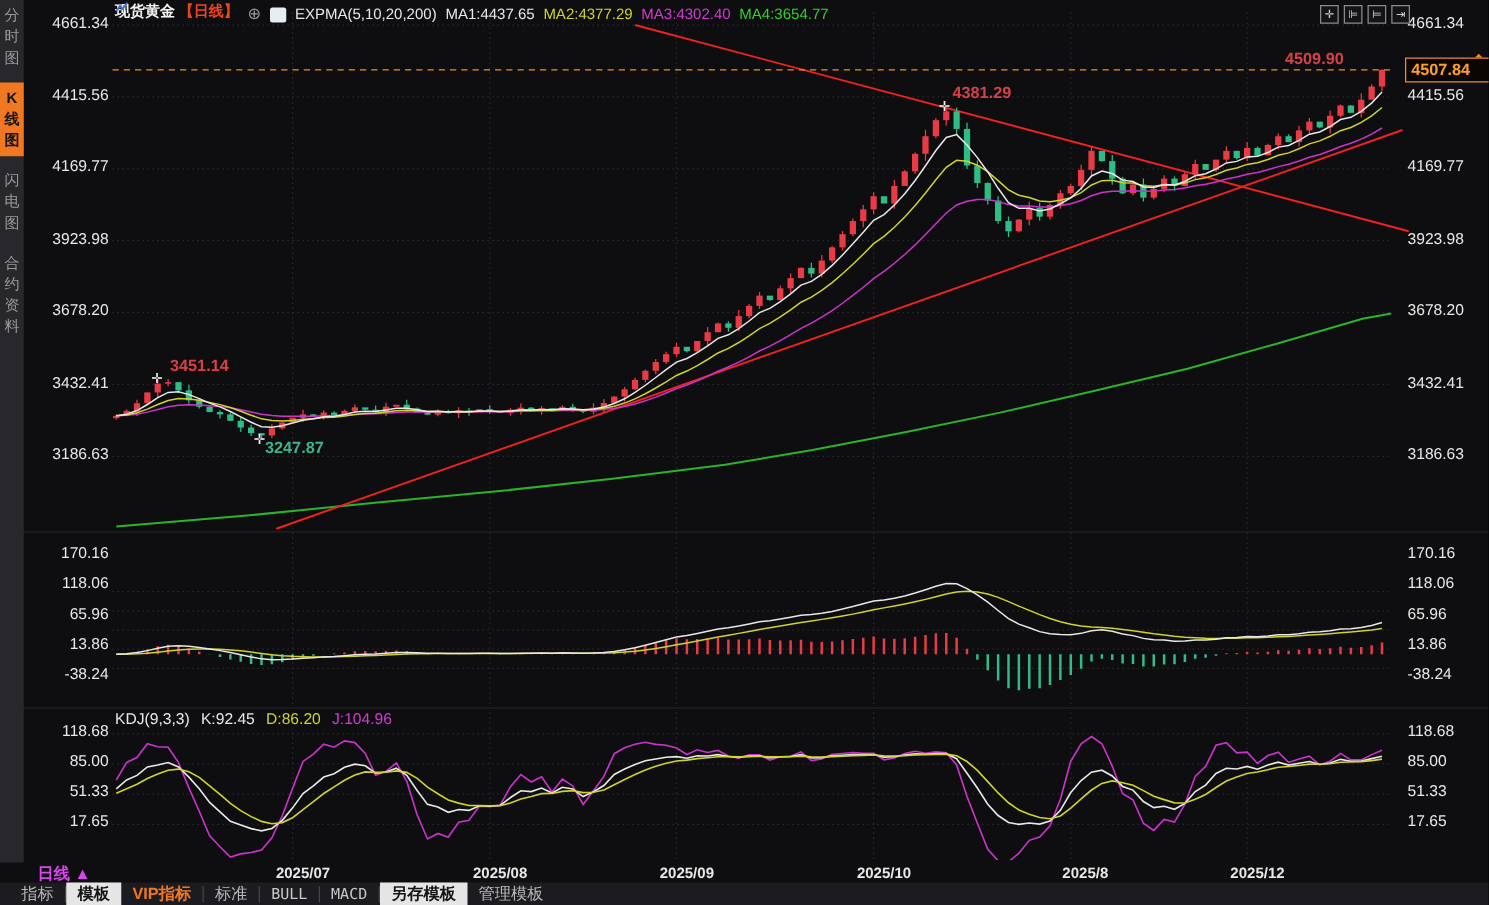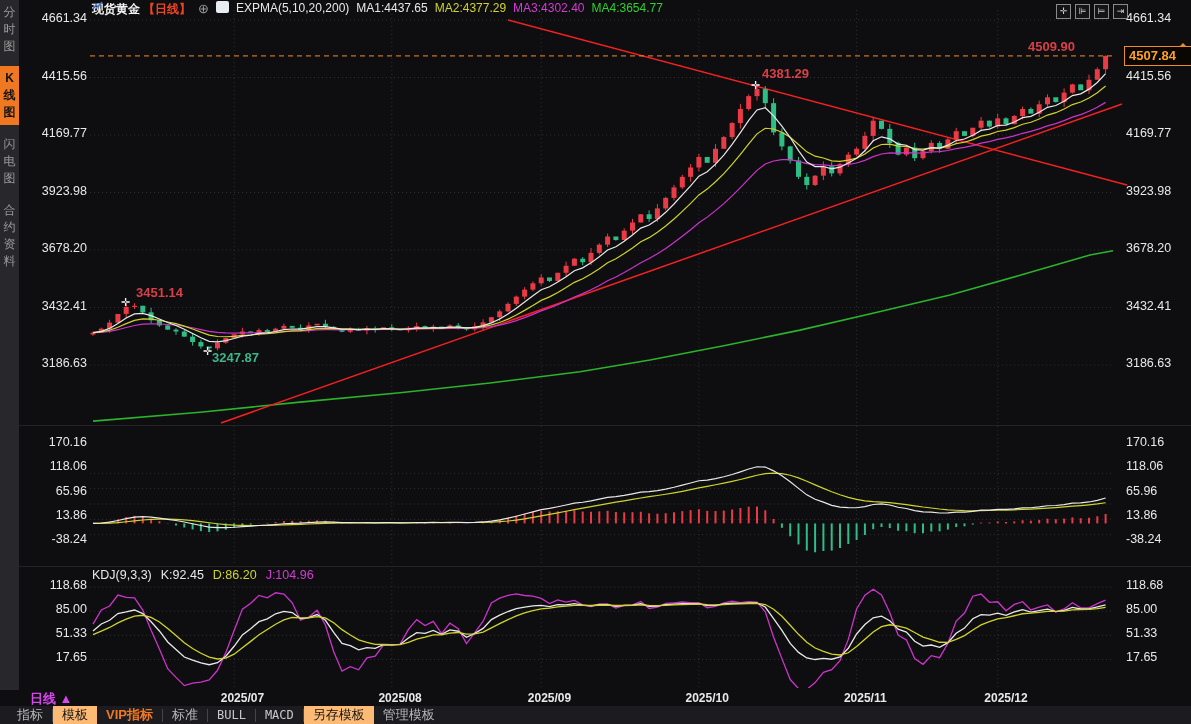--- a/index.html
+++ b/index.html
@@ -7,21 +7,21 @@
           font-family:"Liberation Sans",sans-serif;color:#ddd;}
   svg{position:absolute;left:0;top:0;z-index:1;}
   .ov{position:absolute;z-index:3;}
   
   .sidebar{position:absolute;left:0;top:0;width:19px;height:690px;background:#28282c;z-index:4;}
   .side-item{width:19px;margin-bottom:7px;padding:4px 0;color:#9a9a9a;font-size:12px;line-height:17px;
              text-align:center;cursor:pointer;}
   .side-item span{display:block;}
   .side-item.active{background:#f07820;color:#151515;font-weight:bold;}
   
-  .hdr{left:92px;top:1px;display:flex;gap:7px;align-items:flex-start;font-size:12px;white-space:nowrap;}
+  .hdr{left:92px;top:1px;display:flex;gap:7px;align-items:flex-end;font-size:12px;white-space:nowrap;}
   .hdr .sym{color:#f2f2f2;font-weight:bold;}
   .hdr .per{color:#ee4422;font-weight:bold;}
   .hdr .plus{color:#9a9a9a;font-size:13px;}
   .hdr .mini{width:13px;height:12px;background:#e8edf4;border-radius:2px;display:inline-flex;align-items:center;justify-content:center;}
   .w{color:#e8e8e8;} .yel{color:#cfd32a;} .mag{color:#d43bd4;} .grn{color:#2fd02f;}
   
   .axl,.axr{position:absolute;font-size:12.5px;color:#e8e8e8;width:62px;z-index:2;}
   .axl{left:25px;text-align:right;}
   .axr{left:1126px;text-align:left;}
   
@@ -32,21 +32,21 @@
   
   .ih{display:flex;gap:9px;font-size:12.5px;white-space:nowrap;}
   
   .xrow{position:absolute;top:690px;left:0;width:1191px;height:16px;z-index:3;}
   .period{position:absolute;left:30px;top:0;color:#d946ef;font-size:13px;font-weight:bold;cursor:pointer;}
   .month-label{position:absolute;top:1px;width:60px;text-align:right;color:#e8e8e8;font-size:12px;font-weight:bold;}
   
   .toolbar{position:absolute;left:0;top:706px;width:1191px;height:18px;background:#1c1c20;display:flex;
            align-items:center;z-index:5;font-size:13px;}
   .tb{padding:0 9px;height:18px;line-height:18px;cursor:pointer;color:#d8d8d8;}
-  .tb.active{background:#fdba74;color:#141414;font-weight:normal;}
+  .tb.active{background:#e5e5e5;color:#141414;font-weight:bold;}
   .tb.vip{color:#f07820;font-weight:bold;}
   .tb.dim{color:#b8b8b8;}
   .tb.mono{font-family:"DejaVu Sans Mono",monospace;font-size:12px;color:#c8c8c8;}
   .tbsep{width:1px;height:13px;background:#46464a;}
   .watermark{position:absolute;left:1056px;top:674px;font-size:33px;color:#e4e4e4;letter-spacing:1px;z-index:2;margin-top:46px;}
   
   .icons{left:1056px;top:4px;display:flex;gap:4px;z-index:4;}
   .icb{width:13px;height:13px;border:1px solid #8a8a8a;color:#cfcfcf;font-size:9px;line-height:12px;
        text-align:center;cursor:pointer;background:#141416;}
   .sepline{position:absolute;left:19px;width:1172px;height:1px;background:#232327;z-index:2;}
@@ -582,21 +582,21 @@
   <div class="cross" style="left:751px;top:79px">✛</div>
   <div class="ann" style="left:1028px;top:39px;color:#d84048">4509.90</div>
   <div class="pricebox">4507.84</div>
 
   <div class="xrow">
     <div class="period">日线 ▲</div>
     <div class="month-label" style="left: 204.1px;">2025/07</div>
     <div class="month-label" style="left: 361.8px;">2025/08</div>
     <div class="month-label" style="left: 511.2px;">2025/09</div>
     <div class="month-label" style="left: 668.9px;">2025/10</div>
-    <div class="month-label" style="left: 826.6px;">2025/11</div>
+    <div class="month-label" style="left: 826.6px;">2025/8</div>
     <div class="month-label" style="left: 967.7px;">2025/12</div>
   </div>
 
   <div class="watermark">FX678</div>
 
   <div class="toolbar">
     <div style="width:8px"></div>
     <div class="tb dim">指标</div>
     <div class="tbsep"></div>
     <div class="tb active">模板</div>

